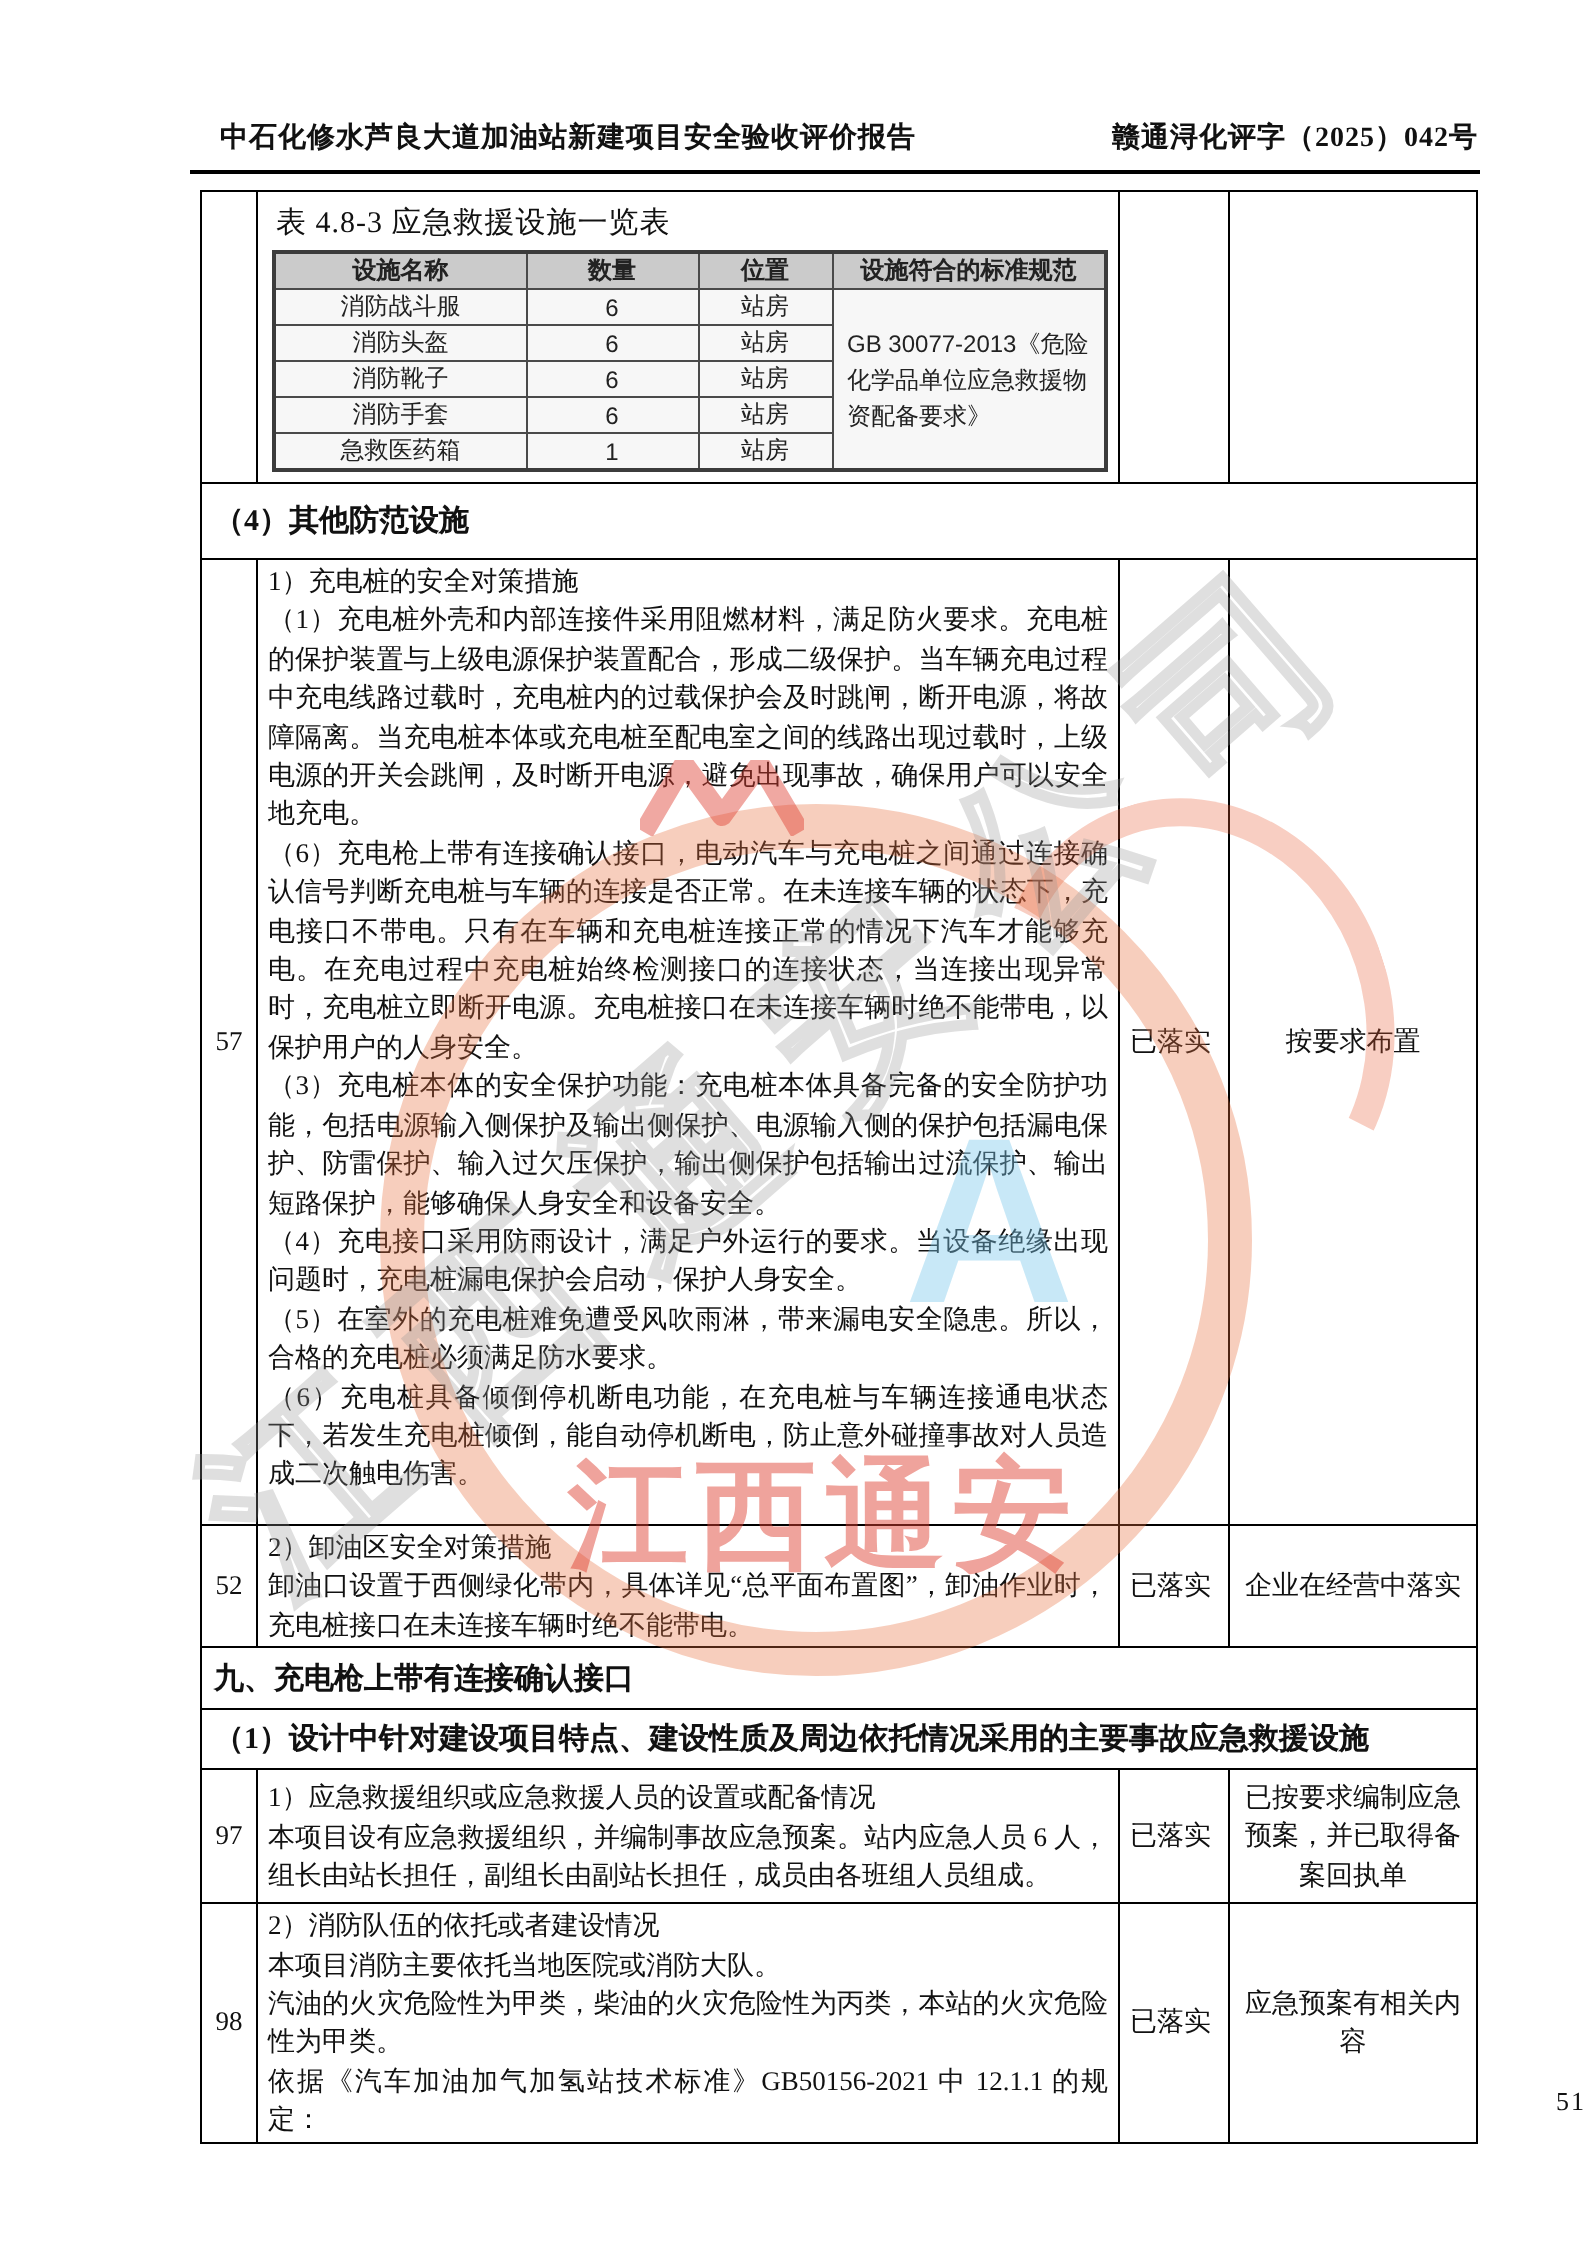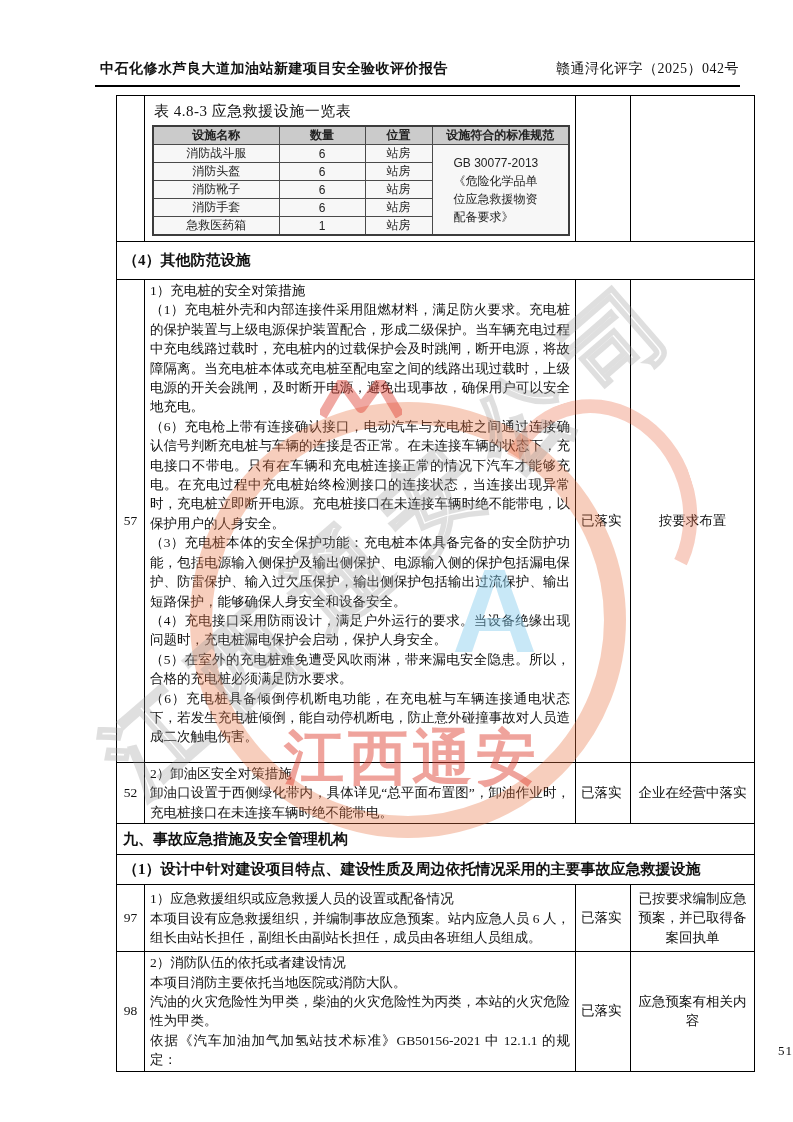--- a/index.html
+++ b/index.html
@@ -2,46 +2,46 @@
 <html><head>
 <meta charset="utf-8">
 <style>
   html,body { margin:0; padding:0; background:#e8e8e8; }
   .page {
     position:relative; width:793px; height:1122px; margin:0 auto;
     background:#ffffff; overflow:hidden;
     font-family:"Liberation Serif","DejaVu Serif",serif; color:#111;
   }
   
-  .hdr-left  { position:absolute; left:100px; top:60px; font-size:14px; font-weight:600; letter-spacing:0.5px; }
-  .hdr-right { position:absolute; right:54px; top:60px; font-size:14px; font-weight:400; letter-spacing:0.5px; }
+  .hdr-left  { position:absolute; left:110px; top:60px; font-size:14px; font-weight:600; letter-spacing:0.5px; }
+  .hdr-right { position:absolute; right:54px; top:60px; font-size:14px; font-weight:700; letter-spacing:0.5px; }
   .hdr-rule  { position:absolute; left:95px;  top:85px; width:645px; height:2px; background:#000; }
   
   table.main {
-    position:absolute; left:116px; top:95px; width:638px;
+    position:absolute; left:100px; top:95px; width:638px;
     border-collapse:collapse; table-layout:fixed; font-size:13.5px; z-index:2;
   }
   table.main td { border:1px solid #000; vertical-align:middle; padding:1px 5px; }
   td.no-cell     { text-align:center; padding:0; }
   td.status-cell { }
   td.note-cell   { text-align:center; line-height:1.45; padding:1px 3px; }
   td.content-cell{ vertical-align:middle; }
   p.line { margin:0; line-height:19.4px; text-align:justify; }
   tr.section-row td { font-weight:bold; font-size:15px; padding:4px 6px; }
   
   .emb-wrap { padding:3px 0 4px 2px; }
   .emb-caption { font-size:15px; margin:2px 0 4px 2px; letter-spacing:0.5px; }
   table.emb {
     border-collapse:collapse; table-layout:fixed; width:416px;
     font-family:"Liberation Sans","DejaVu Sans",sans-serif; font-size:12px;
     background:#f7f7f7; border:2px solid #3c3c3c; color:#222;
   }
   table.emb th, table.emb td { border:1px solid #4a4a4a; height:15px; padding:0 2px; text-align:center; font-weight:normal; }
   table.emb th { background:#cbcbcb; font-weight:bold; }
-  table.emb td.std { text-align:left; padding:1px 21px; line-height:1.5; vertical-align:middle; }
+  table.emb td.std { text-align:left; padding:1px 7px; line-height:1.5; vertical-align:middle; }
   
   .page-num { position:absolute; top:1043px; left:0; width:100%; text-align:right; font-size:13px; letter-spacing:1px; }
   
   .wm { position:absolute; pointer-events:none; z-index:5; }
   .wm-ring {
     left:190px; top:402px; width:392px; height:392px;
     border:22px solid rgba(232,112,62,0.34); border-radius:50%;
   }
   .wm-ring2 {
     left:498px; top:398px; width:170px; height:195px;
@@ -160,21 +160,21 @@
       <td class="no-cell">52</td>
       <td class="content-cell">
         <p class="line">2）卸油区安全对策措施</p>
         <p class="line">卸油口设置于西侧绿化带内，具体详见“总平面布置图”，卸油作业时，充电桩接口在未连接车辆时绝不能带电。</p>
       </td>
       <td class="status-cell">已落实</td>
       <td class="note-cell">企业在经营中落实</td>
     </tr>
 
     <tr class="section-row" style="height:31px">
-      <td colspan="4">九、事故应急措施及安全管理机构</td>
+      <td colspan="4">九、充电枪上带有连接确认接口</td>
     </tr>
 
     <tr class="section-row" style="height:30px">
       <td colspan="4">（1）设计中针对建设项目特点、建设性质及周边依托情况采用的主要事故应急救援设施</td>
     </tr>
 
     <tr style="height:67px">
       <td class="no-cell">97</td>
       <td class="content-cell">
         <p class="line">1）应急救援组织或应急救援人员的设置或配备情况</p>

